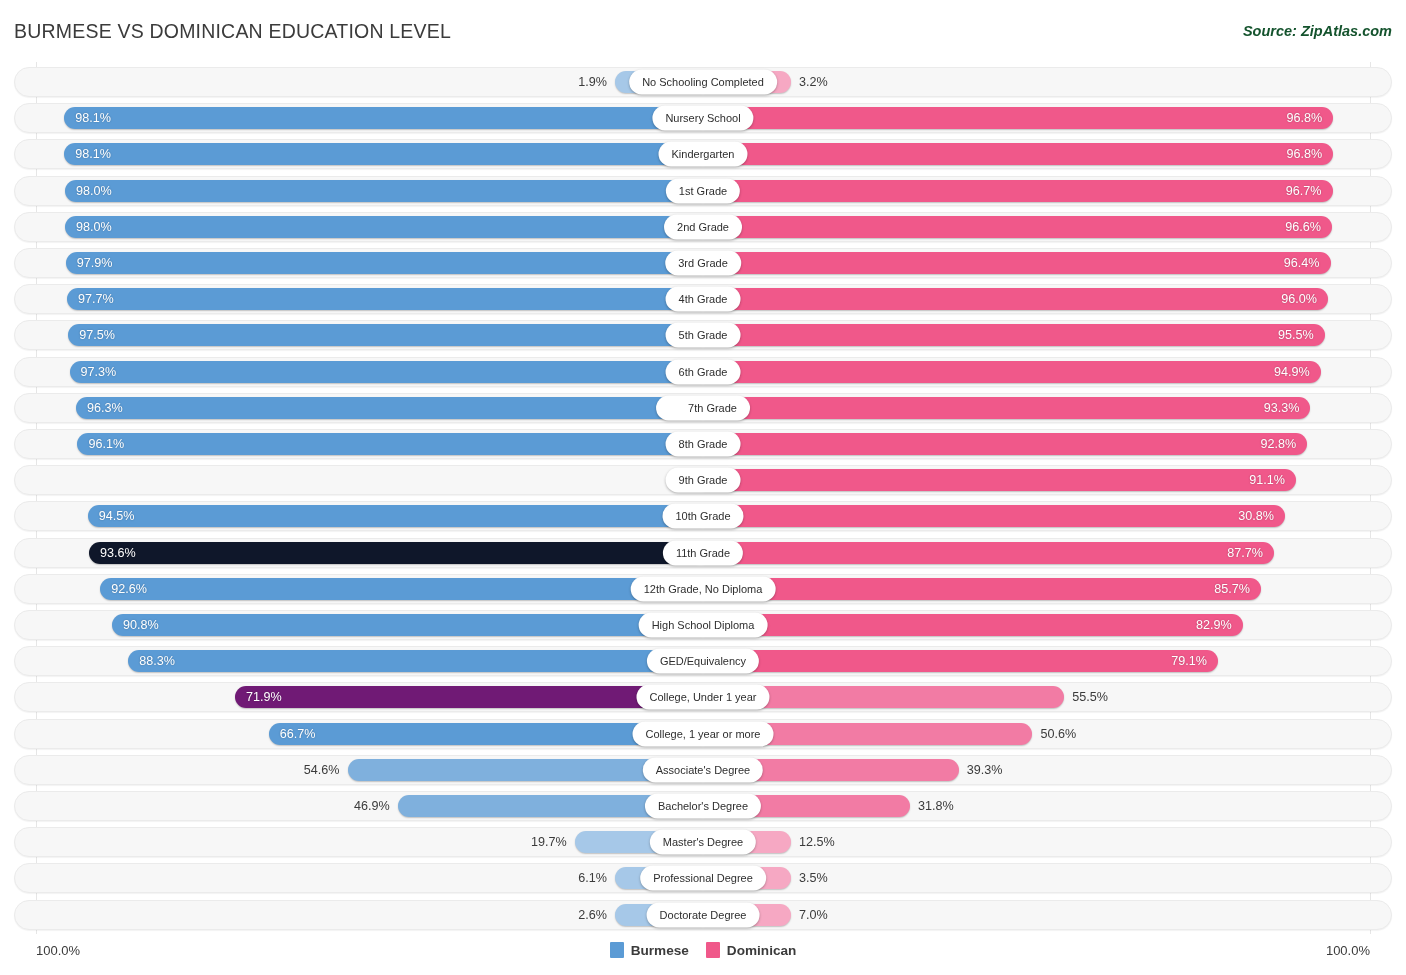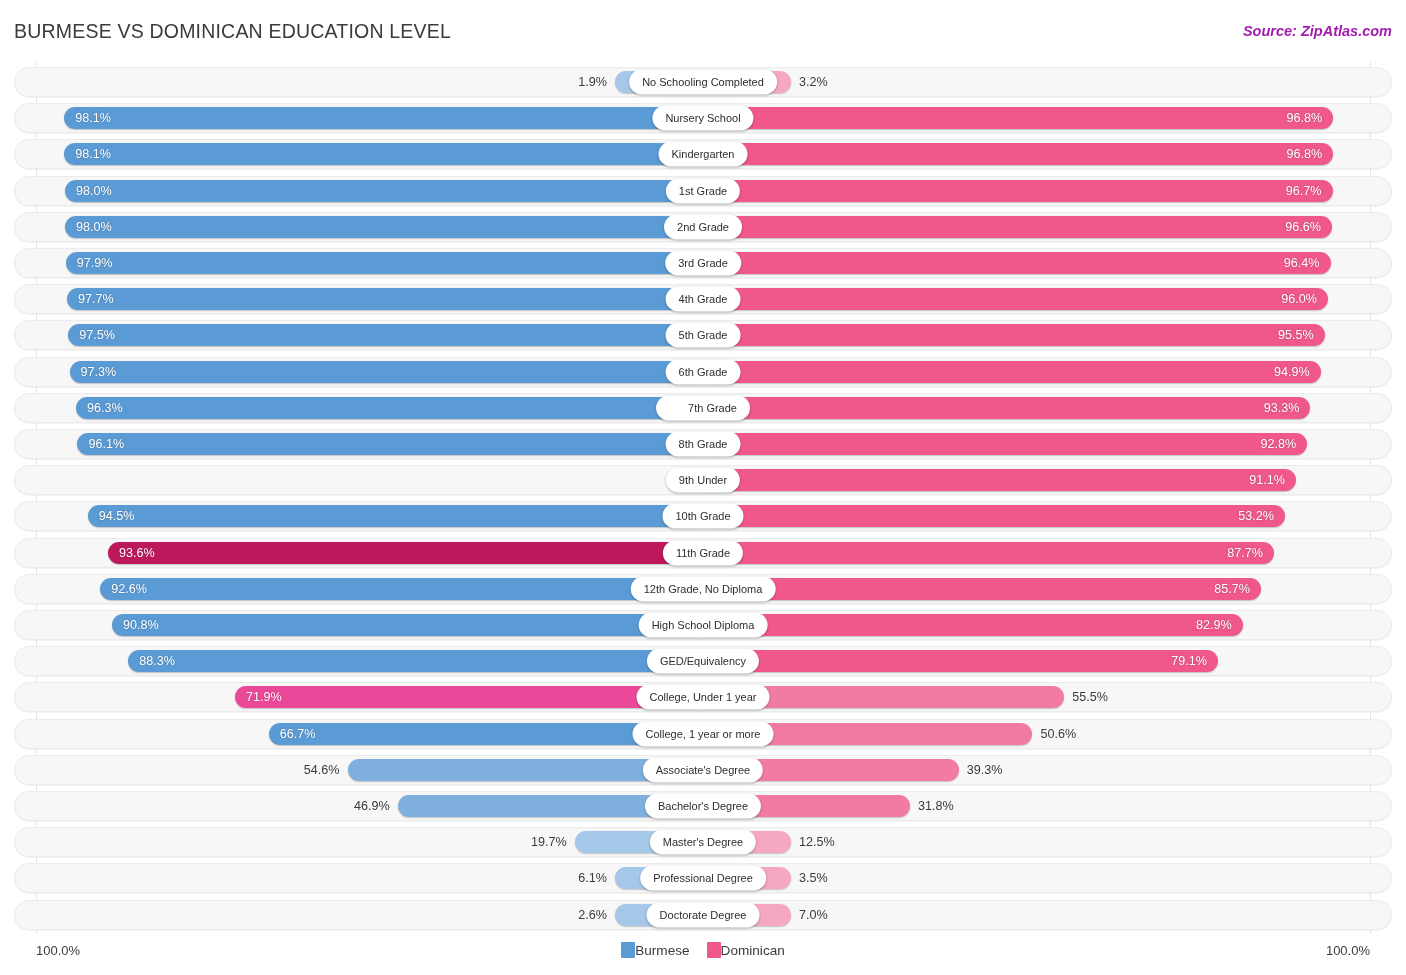--- a/index.html
+++ b/index.html
@@ -29,21 +29,21 @@
     color: #3b3b3b;
     font-weight: 400;
     white-space: nowrap;
   }
   #source-note {
     position: absolute;
     right: 14px; top: 23px;
     font-size: 14.5px;
     font-style: italic;
     font-weight: bold;
-    color: #a21caf;
+    color: #14532d;
     white-space: nowrap;
   }
 
   
   #plot {
     position: absolute;
     left: 0; top: 62px;
     width: 1406px; height: 872px;
   }
   .gridline {
@@ -152,20 +152,22 @@
     position: absolute;
     left: 0; right: 0; top: 8px;
     display: flex;
     justify-content: center;
     align-items: center;
     gap: 17px;
   }
   .legend-item {
     display: flex;
     align-items: center;
+    gap: 7px;
+    font-weight: bold;
   }
   .legend-swatch {
     width: 14px; height: 16px;
     border-radius: 1px;
   }
   .legend-label {
     font-size: 13.6px;
     color: #3b3b3b;
   }
 </style>
@@ -311,38 +313,38 @@
         <div class="cat-pill" style="left: 689px;">
           <span>8th Grade</span>
         </div>
       </div>
       <div class="row" style="top: 403.2px;">
         <div class="track"></div>
         <div class="bar bar-right" style="left: 689px; width: 593.061px; background: rgb(240, 88, 138);">
           <div class="inval right">91.1%</div>
         </div>
         <div class="cat-pill" style="left: 689px;">
-          <span>9th Under</span>
+          <span>9th Grade</span>
         </div>
       </div>
       <div class="row" style="top: 439.4px;">
         <div class="track"></div>
         <div class="bar bar-left" style="left: 73.805px; width: 615.195px; background: rgb(91, 155, 213);">
           <div class="inval left">94.5%</div>
         </div>
         <div class="bar bar-right" style="left: 689px; width: 581.994px; background: rgb(240, 88, 138);">
-          <div class="inval right">53.2%</div>
+          <div class="inval right">30.8%</div>
         </div>
         <div class="cat-pill" style="left: 689px;">
           <span>10th Grade</span>
         </div>
       </div>
       <div class="row" style="top: 475.6px;">
         <div class="track"></div>
-        <div class="bar bar-left" style="left: 94px; width: 609.336px; background: #be185d;">
+        <div class="bar bar-left" style="left: 75px; width: 609.336px; background: #0f172a;">
           <div class="inval left">93.6%</div>
         </div>
         <div class="bar bar-right" style="left: 689px; width: 570.927px; background: rgb(240, 88, 138);">
           <div class="inval right">87.7%</div>
         </div>
         <div class="cat-pill" style="left: 689px;">
           <span>11th Grade</span>
         </div>
       </div>
       <div class="row" style="top: 511.8px;">
@@ -376,21 +378,21 @@
         </div>
         <div class="bar bar-right" style="left: 689px; width: 514.941px; background: rgb(240, 88, 138);">
           <div class="inval right">79.1%</div>
         </div>
         <div class="cat-pill" style="left: 689px;">
           <span>GED/Equivalency</span>
         </div>
       </div>
       <div class="row" style="top: 620.4px;">
         <div class="track"></div>
-        <div class="bar bar-left" style="left: 220.931px; width: 468.069px; background: #ec4899;">
+        <div class="bar bar-left" style="left: 220.931px; width: 468.069px; background: #701a75;">
           <div class="inval left">71.9%</div>
         </div>
         <div class="bar bar-right" style="left: 689px; width: 361.305px; background: rgb(242, 123, 164);"></div>
         <div class="outval" style="left: 1058.31px;">55.5%</div>
         <div class="cat-pill" style="left: 689px;">
           <span>College, Under 1 year</span>
         </div>
       </div>
       <div class="row" style="top: 656.6px;">
         <div class="track"></div>

